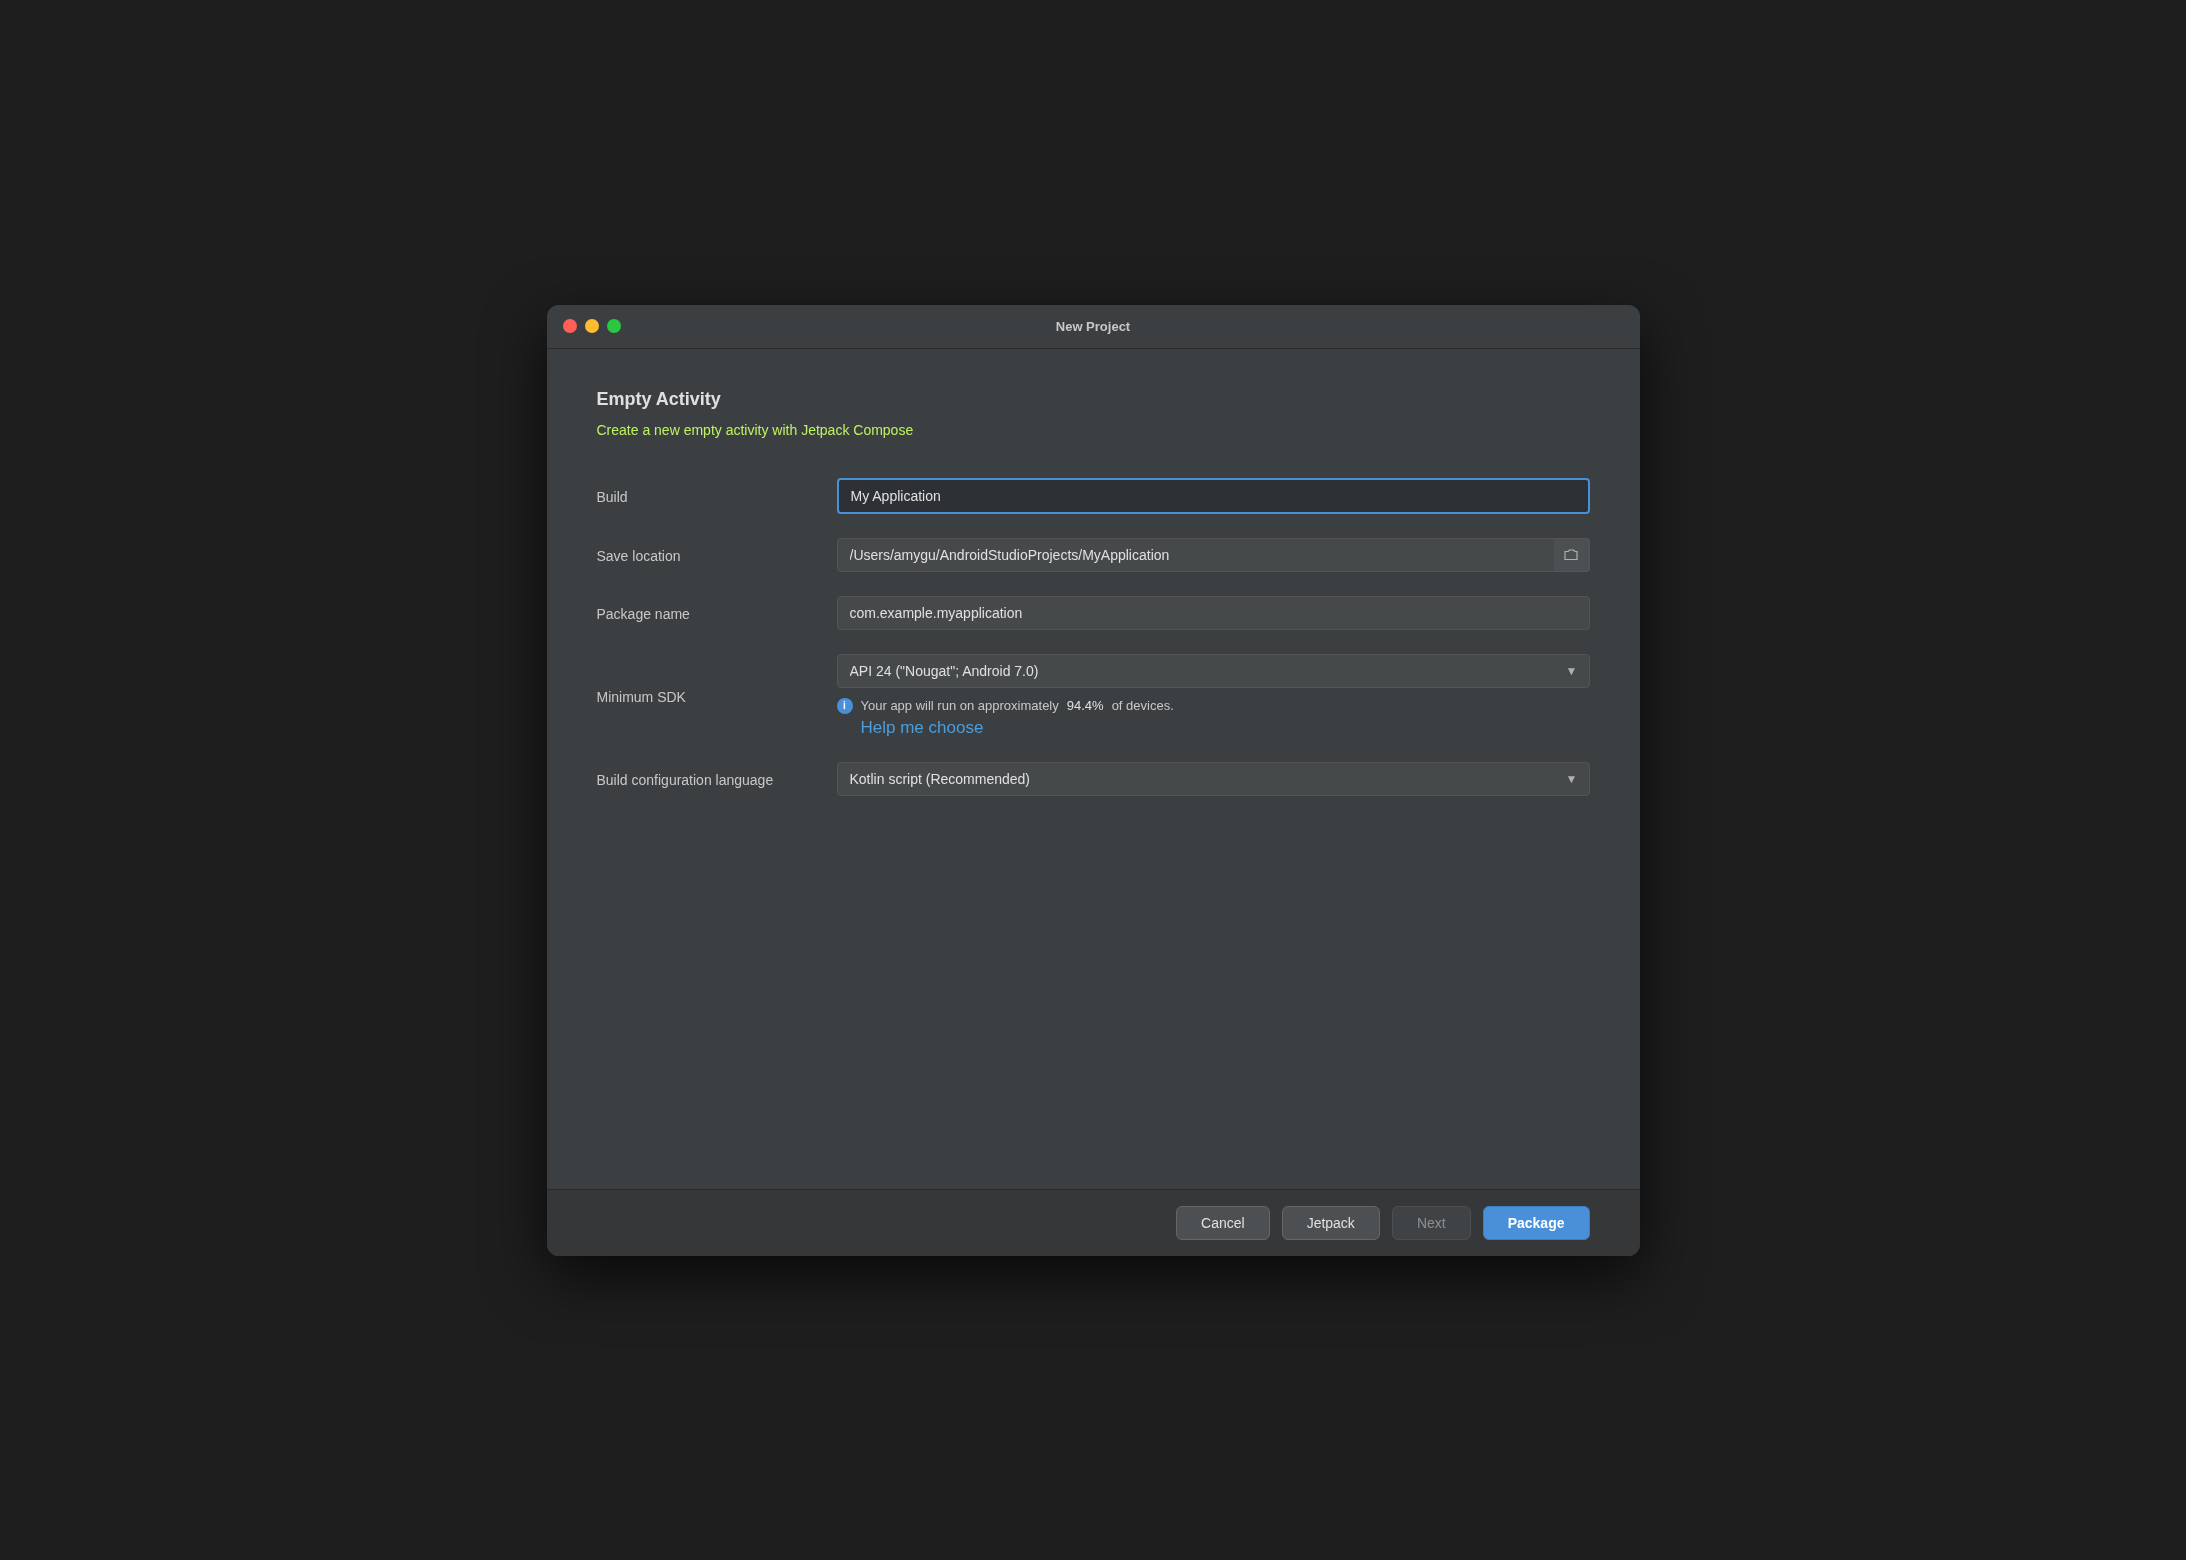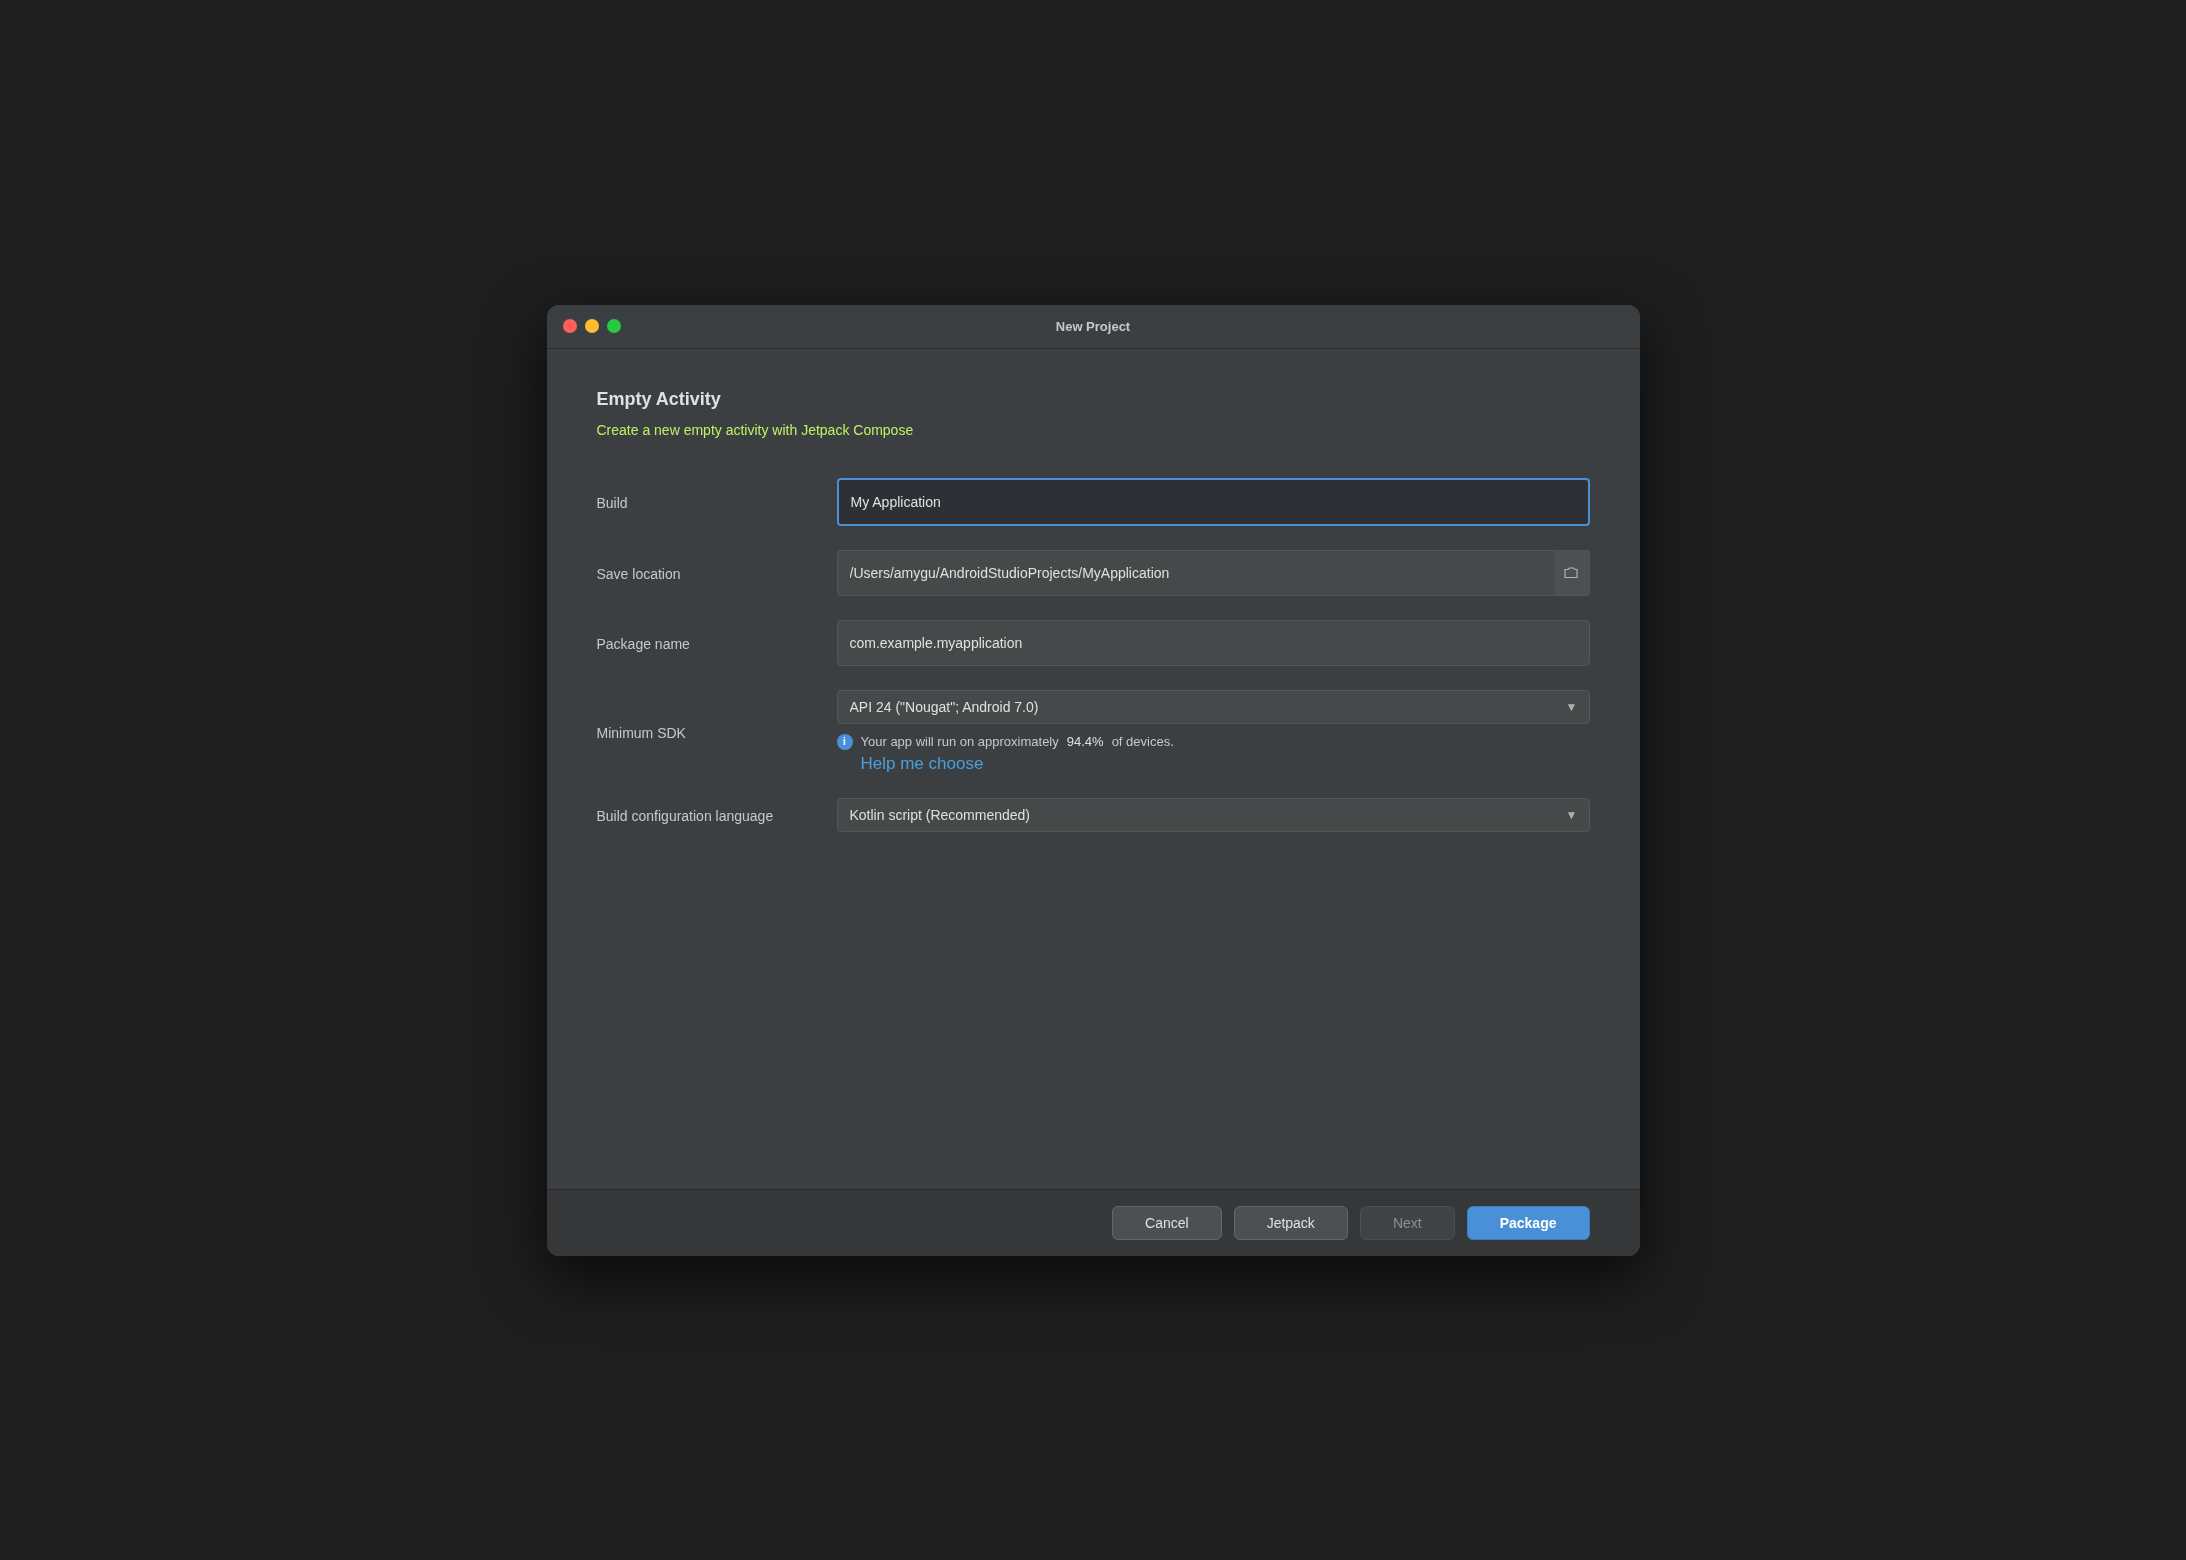--- a/index.html
+++ b/index.html
@@ -95,21 +95,21 @@
     .form-control {
       flex: 1;
       position: relative;
     }
 
     .form-input {
       width: 100%;
       background: #45494a;
       border: 1px solid #555;
       border-radius: 4px;
-      padding: 14px 12px;
+      padding: 8px 12px;
       font-size: 14px;
       color: #e0e0e0;
       outline: none;
     }
 
     .form-input.focused {
       border: 2px solid #4a90d9;
       background: #2d3035;
     }
 
@@ -213,21 +213,21 @@
       border-top: 1px solid #2b2b2b;
       padding: 16px 50px;
       display: flex;
       justify-content: flex-end;
       align-items: center;
       gap: 12px;
       margin-top: 80px;
     }
 
     .btn {
-      padding: 8px 32px;
+      padding: 8px 24px;
       border-radius: 6px;
       font-size: 14px;
       cursor: pointer;
       border: 1px solid #666;
       background: #4c5052;
       color: #e0e0e0;
       font-family: inherit;
     }
 
     .btn.disabled {

